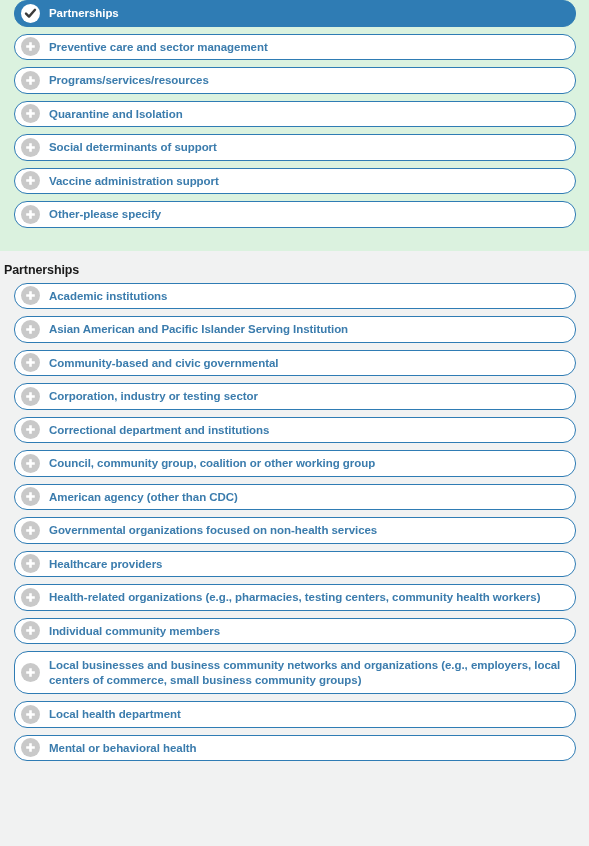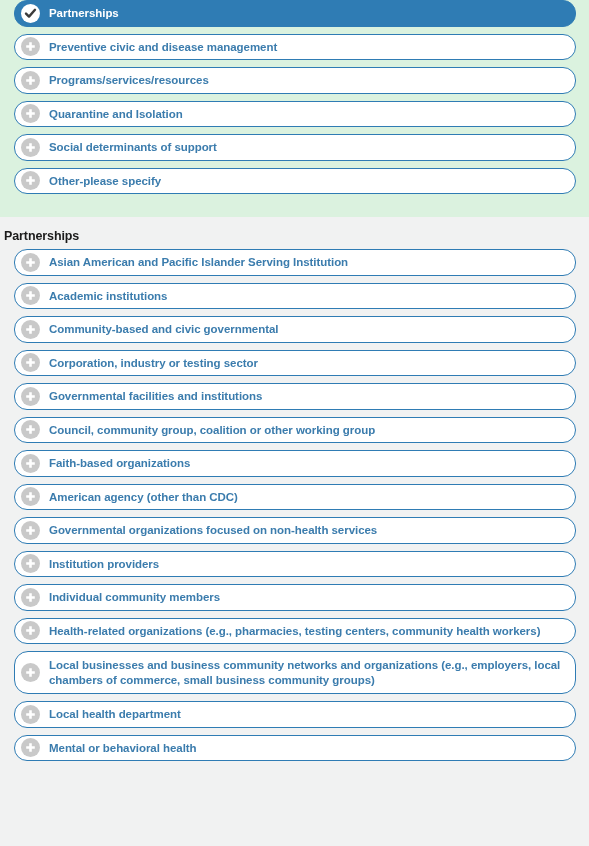--- a/index.html
+++ b/index.html
@@ -113,21 +113,21 @@
           </svg>
         </span>
         <span class="opt-label">Partnerships</span>
       </li>
       <li class="opt">
         <span class="opt-icon">
           <svg width="11" height="11" viewBox="0 0 11 11" aria-hidden="true">
             <path d="M5.5 1.2 v8.6 M1.2 5.5 h8.6" stroke="#ffffff" stroke-width="2.6" stroke-linecap="butt"></path>
           </svg>
         </span>
-        <span class="opt-label">Preventive civic and disease management</span>
+        <span class="opt-label">Preventive care and sector management</span>
       </li>
       <li class="opt">
         <span class="opt-icon">
           <svg width="11" height="11" viewBox="0 0 11 11" aria-hidden="true">
             <path d="M5.5 1.2 v8.6 M1.2 5.5 h8.6" stroke="#ffffff" stroke-width="2.6" stroke-linecap="butt"></path>
           </svg>
         </span>
         <span class="opt-label">Programs/services/resources</span>
       </li>
       <li class="opt">
@@ -138,20 +138,28 @@
         </span>
         <span class="opt-label">Quarantine and Isolation</span>
       </li>
       <li class="opt">
         <span class="opt-icon">
           <svg width="11" height="11" viewBox="0 0 11 11" aria-hidden="true">
             <path d="M5.5 1.2 v8.6 M1.2 5.5 h8.6" stroke="#ffffff" stroke-width="2.6" stroke-linecap="butt"></path>
           </svg>
         </span>
         <span class="opt-label">Social determinants of support</span>
+      </li>
+      <li class="opt">
+        <span class="opt-icon">
+          <svg width="11" height="11" viewBox="0 0 11 11" aria-hidden="true">
+            <path d="M5.5 1.2 v8.6 M1.2 5.5 h8.6" stroke="#ffffff" stroke-width="2.6" stroke-linecap="butt"></path>
+          </svg>
+        </span>
+        <span class="opt-label">Vaccine administration support</span>
       </li>
       <li class="opt">
         <span class="opt-icon">
           <svg width="11" height="11" viewBox="0 0 11 11" aria-hidden="true">
             <path d="M5.5 1.2 v8.6 M1.2 5.5 h8.6" stroke="#ffffff" stroke-width="2.6" stroke-linecap="butt"></path>
           </svg>
         </span>
         <span class="opt-label">Other-please specify</span>
       </li>
     </ul>
@@ -159,117 +167,109 @@
 
 <div class="section-gray">
   <div class="section-title">Partnerships</div>
   <ul class="opt-list" id="bottom-list">
       <li class="opt">
         <span class="opt-icon">
           <svg width="11" height="11" viewBox="0 0 11 11" aria-hidden="true">
             <path d="M5.5 1.2 v8.6 M1.2 5.5 h8.6" stroke="#ffffff" stroke-width="2.6" stroke-linecap="butt"></path>
           </svg>
         </span>
+        <span class="opt-label">Academic institutions</span>
+      </li>
+      <li class="opt">
+        <span class="opt-icon">
+          <svg width="11" height="11" viewBox="0 0 11 11" aria-hidden="true">
+            <path d="M5.5 1.2 v8.6 M1.2 5.5 h8.6" stroke="#ffffff" stroke-width="2.6" stroke-linecap="butt"></path>
+          </svg>
+        </span>
         <span class="opt-label">Asian American and Pacific Islander Serving Institution</span>
       </li>
       <li class="opt">
         <span class="opt-icon">
           <svg width="11" height="11" viewBox="0 0 11 11" aria-hidden="true">
             <path d="M5.5 1.2 v8.6 M1.2 5.5 h8.6" stroke="#ffffff" stroke-width="2.6" stroke-linecap="butt"></path>
           </svg>
         </span>
-        <span class="opt-label">Academic institutions</span>
-      </li>
-      <li class="opt">
-        <span class="opt-icon">
-          <svg width="11" height="11" viewBox="0 0 11 11" aria-hidden="true">
-            <path d="M5.5 1.2 v8.6 M1.2 5.5 h8.6" stroke="#ffffff" stroke-width="2.6" stroke-linecap="butt"></path>
-          </svg>
-        </span>
         <span class="opt-label">Community-based and civic governmental</span>
       </li>
       <li class="opt">
         <span class="opt-icon">
           <svg width="11" height="11" viewBox="0 0 11 11" aria-hidden="true">
             <path d="M5.5 1.2 v8.6 M1.2 5.5 h8.6" stroke="#ffffff" stroke-width="2.6" stroke-linecap="butt"></path>
           </svg>
         </span>
         <span class="opt-label">Corporation, industry or testing sector</span>
       </li>
       <li class="opt">
         <span class="opt-icon">
           <svg width="11" height="11" viewBox="0 0 11 11" aria-hidden="true">
             <path d="M5.5 1.2 v8.6 M1.2 5.5 h8.6" stroke="#ffffff" stroke-width="2.6" stroke-linecap="butt"></path>
           </svg>
         </span>
-        <span class="opt-label">Governmental facilities and institutions</span>
+        <span class="opt-label">Correctional department and institutions</span>
       </li>
       <li class="opt">
         <span class="opt-icon">
           <svg width="11" height="11" viewBox="0 0 11 11" aria-hidden="true">
             <path d="M5.5 1.2 v8.6 M1.2 5.5 h8.6" stroke="#ffffff" stroke-width="2.6" stroke-linecap="butt"></path>
           </svg>
         </span>
         <span class="opt-label">Council, community group, coalition or other working group</span>
       </li>
       <li class="opt">
         <span class="opt-icon">
           <svg width="11" height="11" viewBox="0 0 11 11" aria-hidden="true">
             <path d="M5.5 1.2 v8.6 M1.2 5.5 h8.6" stroke="#ffffff" stroke-width="2.6" stroke-linecap="butt"></path>
           </svg>
         </span>
-        <span class="opt-label">Faith-based organizations</span>
-      </li>
-      <li class="opt">
-        <span class="opt-icon">
-          <svg width="11" height="11" viewBox="0 0 11 11" aria-hidden="true">
-            <path d="M5.5 1.2 v8.6 M1.2 5.5 h8.6" stroke="#ffffff" stroke-width="2.6" stroke-linecap="butt"></path>
-          </svg>
-        </span>
         <span class="opt-label">American agency (other than CDC)</span>
       </li>
       <li class="opt">
         <span class="opt-icon">
           <svg width="11" height="11" viewBox="0 0 11 11" aria-hidden="true">
             <path d="M5.5 1.2 v8.6 M1.2 5.5 h8.6" stroke="#ffffff" stroke-width="2.6" stroke-linecap="butt"></path>
           </svg>
         </span>
         <span class="opt-label">Governmental organizations focused on non-health services</span>
       </li>
       <li class="opt">
         <span class="opt-icon">
           <svg width="11" height="11" viewBox="0 0 11 11" aria-hidden="true">
             <path d="M5.5 1.2 v8.6 M1.2 5.5 h8.6" stroke="#ffffff" stroke-width="2.6" stroke-linecap="butt"></path>
           </svg>
         </span>
-        <span class="opt-label">Institution providers</span>
+        <span class="opt-label">Healthcare providers</span>
+      </li>
+      <li class="opt">
+        <span class="opt-icon">
+          <svg width="11" height="11" viewBox="0 0 11 11" aria-hidden="true">
+            <path d="M5.5 1.2 v8.6 M1.2 5.5 h8.6" stroke="#ffffff" stroke-width="2.6" stroke-linecap="butt"></path>
+          </svg>
+        </span>
+        <span class="opt-label">Health-related organizations (e.g., pharmacies, testing centers, community health workers)</span>
       </li>
       <li class="opt">
         <span class="opt-icon">
           <svg width="11" height="11" viewBox="0 0 11 11" aria-hidden="true">
             <path d="M5.5 1.2 v8.6 M1.2 5.5 h8.6" stroke="#ffffff" stroke-width="2.6" stroke-linecap="butt"></path>
           </svg>
         </span>
         <span class="opt-label">Individual community members</span>
       </li>
-      <li class="opt">
-        <span class="opt-icon">
-          <svg width="11" height="11" viewBox="0 0 11 11" aria-hidden="true">
-            <path d="M5.5 1.2 v8.6 M1.2 5.5 h8.6" stroke="#ffffff" stroke-width="2.6" stroke-linecap="butt"></path>
-          </svg>
-        </span>
-        <span class="opt-label">Health-related organizations (e.g., pharmacies, testing centers, community health workers)</span>
-      </li>
       <li class="opt two-line">
         <span class="opt-icon">
           <svg width="11" height="11" viewBox="0 0 11 11" aria-hidden="true">
             <path d="M5.5 1.2 v8.6 M1.2 5.5 h8.6" stroke="#ffffff" stroke-width="2.6" stroke-linecap="butt"></path>
           </svg>
         </span>
-        <span class="opt-label">Local businesses and business community networks and organizations (e.g., employers, local chambers of commerce, small business community groups)</span>
+        <span class="opt-label">Local businesses and business community networks and organizations (e.g., employers, local centers of commerce, small business community groups)</span>
       </li>
       <li class="opt">
         <span class="opt-icon">
           <svg width="11" height="11" viewBox="0 0 11 11" aria-hidden="true">
             <path d="M5.5 1.2 v8.6 M1.2 5.5 h8.6" stroke="#ffffff" stroke-width="2.6" stroke-linecap="butt"></path>
           </svg>
         </span>
         <span class="opt-label">Local health department</span>
       </li>
       <li class="opt">

